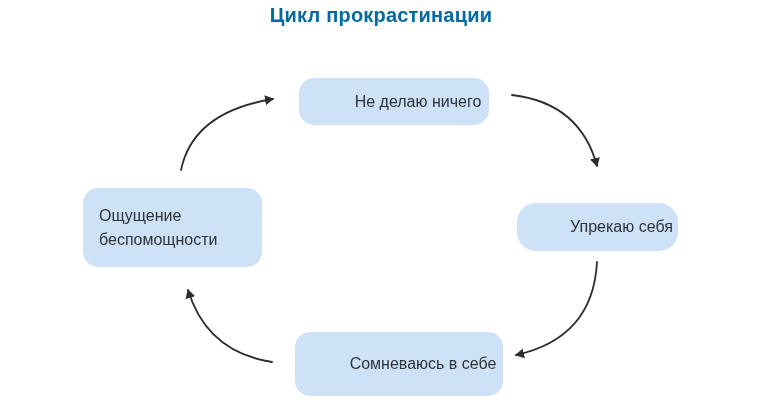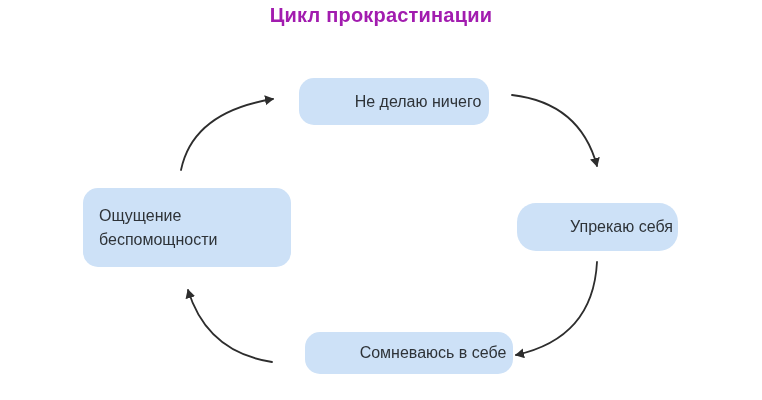--- a/index.html
+++ b/index.html
@@ -16,21 +16,21 @@
       overflow: hidden;
     }
     .diagram-title {
       position: absolute;
       top: 4px;
       left: 0;
       width: 100%;
       text-align: center;
       font-size: 20px;
       font-weight: 700;
-      color: #a21caf;
+      color: #0369a1;
       margin: 0;
       letter-spacing: 0.2px;
     }
     .node {
       position: absolute;
       background: #cde1f7;
       border-radius: 15px;
       color: #2e3338;
       font-size: 16px;
       display: flex;
@@ -42,26 +42,26 @@
     }
     .node-top {
       left: 299px; top: 78px;
       width: 190px; height: 47px;
     }
     .node-right {
       left: 517px; top: 203px;
       width: 161px; height: 48px; border-radius: 19px;
     }
     .node-bottom {
-      left: 305px; top: 332px;
-      width: 208px; height: 42px;
+      left: 295px; top: 332px;
+      width: 208px; height: 64px;
     }
     .node-left {
       left: 83px; top: 188px;
-      width: 208px; height: 79px;
+      width: 179px; height: 79px;
       justify-content: flex-start;
       padding: 0 16px;
       text-align: left;
     }
     .arrows-layer {
       position: absolute;
       left: 0; top: 0;
       width: 762px; height: 400px;
       pointer-events: none;
     }

